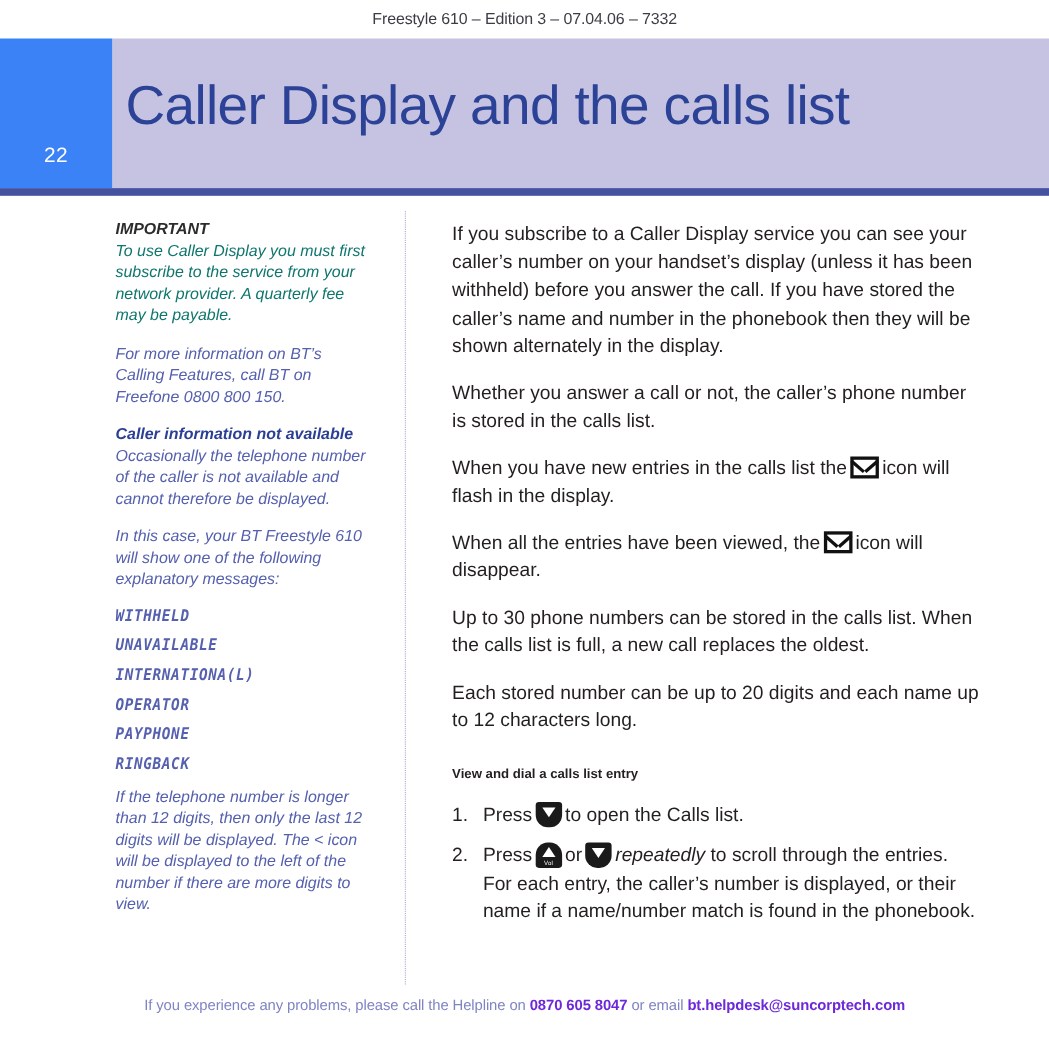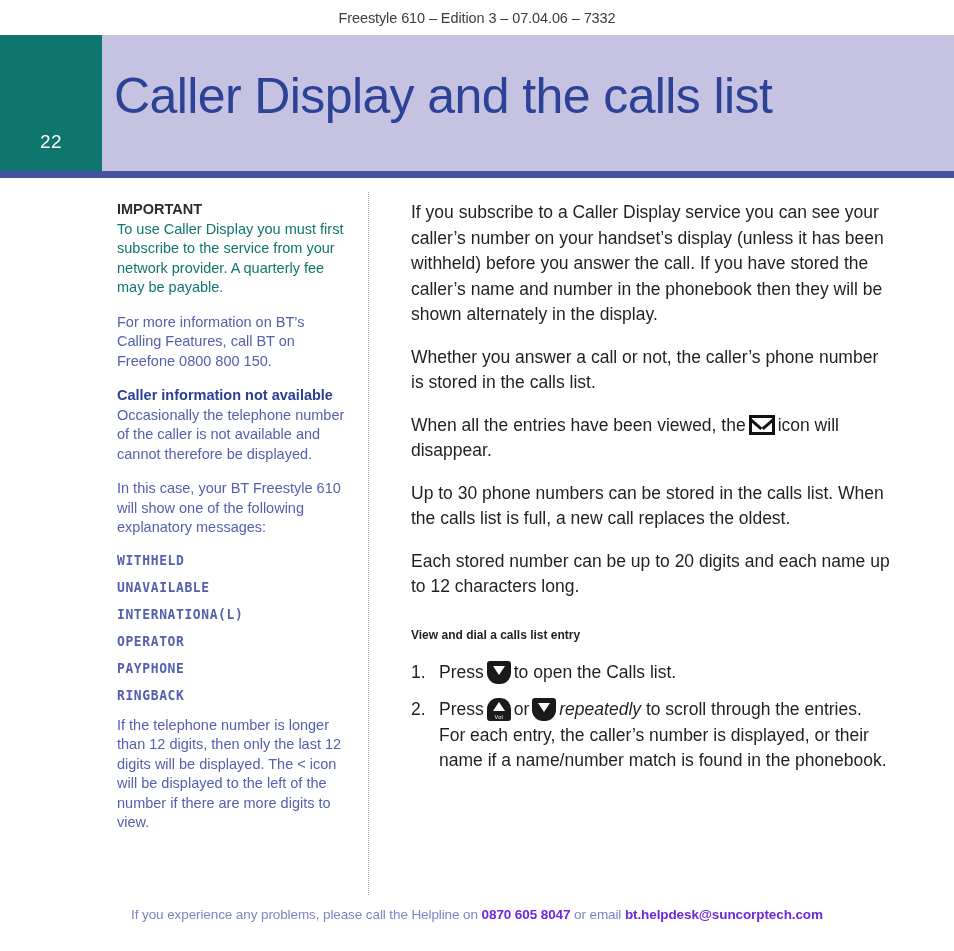--- a/index.html
+++ b/index.html
@@ -48,21 +48,21 @@
     width: 852px;
     height: 136px;
     background: #c5c3e1;
   }
   .page-number-block {
     position: absolute;
     top: 0;
     left: 0;
     width: 102px;
     height: 136px;
-    background: #0f766e;
+    background: #3b82f6;
   }
   .page-number {
     position: absolute;
     left: 0;
     top: 96px;
     width: 102px;
     text-align: center;
     color: #ffffff;
     font-size: 19px;
     letter-spacing: 0.5px;
@@ -99,23 +99,24 @@
     left: 368px;
     top: 0;
     width: 0;
     height: 703px;
     border-left: 1px dotted #a9a8c9;
   }
 
   
   .sidebar {
     position: absolute;
-    left: 117px;
+    left: 105px;
     top: 8px;
     width: 233px;
+    font-style: italic;
   }
   .sb-head-dark {
     font-size: 14.5px;
     font-weight: bold;
     color: #2c2c2c;
     line-height: 19.5px;
   }
   .sb-para-dark {
     font-size: 14.5px;
     color: #0f766e;
@@ -342,20 +343,21 @@
 
     <p class="sb-para">If the telephone number is longer than 12 digits, then only the last 12 digits will be displayed. The &lt; icon will be displayed to the left of the number if there are more digits to view.</p>
   </div>
 
   <div class="main">
 
     <p>If you subscribe to a Caller Display service you can see your caller’s number on your handset’s display (unless it has been withheld) before you answer the call. If you have stored the caller’s name and number in the phonebook then they will be shown alternately in the display.</p>
 
     <p>Whether you answer a call or not, the caller’s phone number is stored in the calls list.</p>
 
+    <p><span>When you have new entries in the calls list the</span><span class="icon-envelope"></span><span>icon will flash in the display.</span></p>
 
     <p><span>When all the entries have been viewed, the</span><span class="icon-envelope"></span><span>icon will disappear.</span></p>
 
     <p>Up to 30 phone numbers can be stored in the calls list. When the calls list is full, a new call replaces the oldest.</p>
 
     <p>Each stored number can be up to 20 digits and each name up to 12 characters long.</p>
 
     <div class="section-heading">View and dial a calls list entry</div>
 
     <ol class="steps">

